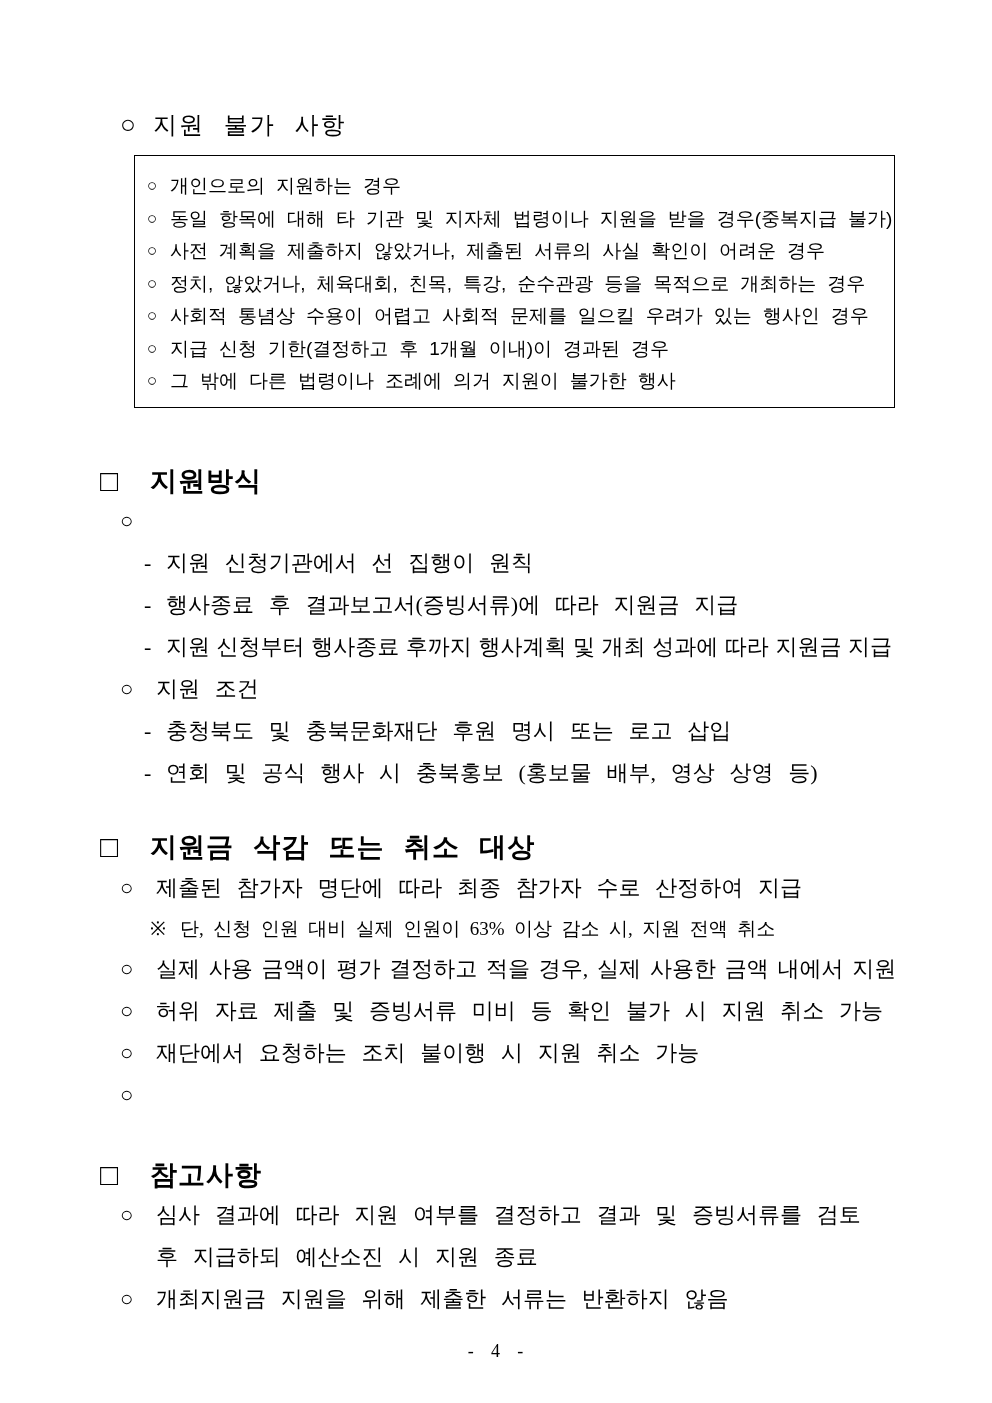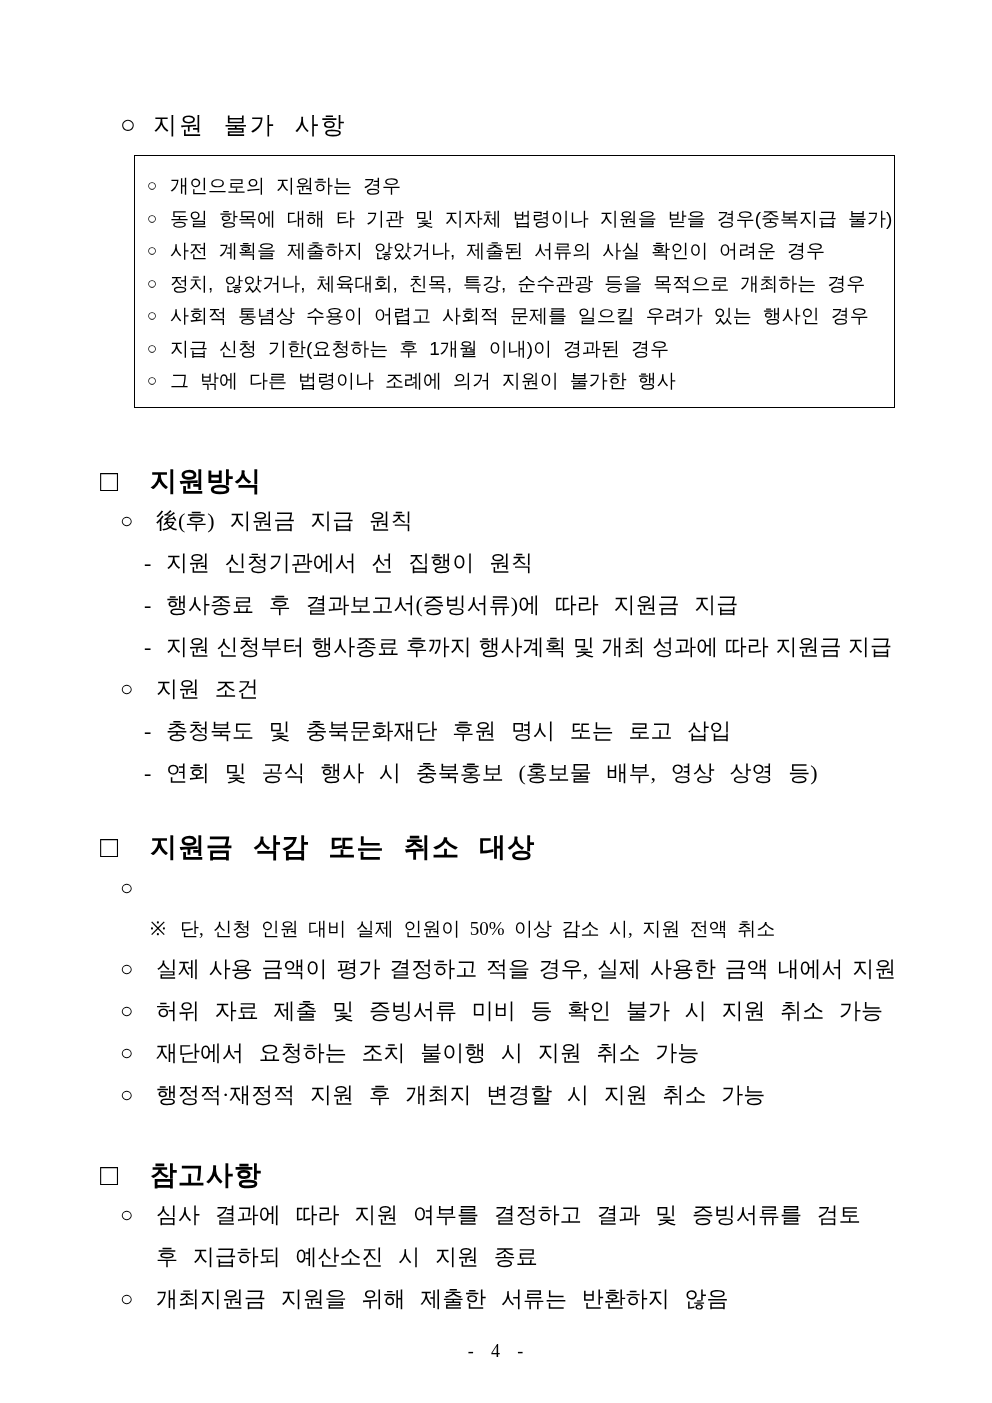--- a/index.html
+++ b/index.html
@@ -144,37 +144,36 @@
     <div class="box-item">
       <span class="mk">○</span>
       <span>정치, 않았거나, 체육대회, 친목, 특강, 순수관광 등을 목적으로 개최하는 경우</span>
     </div>
     <div class="box-item">
       <span class="mk">○</span>
       <span>사회적 통념상 수용이 어렵고 사회적 문제를 일으킬 우려가 있는 행사인 경우</span>
     </div>
     <div class="box-item">
       <span class="mk">○</span>
-      <span>지급 신청 기한(요청하는 후 1개월 이내)이 경과된 경우</span>
+      <span>지급 신청 기한(결정하고 후 1개월 이내)이 경과된 경우</span>
     </div>
     <div class="box-item">
       <span class="mk">○</span>
       <span>그 밖에 다른 법령이나 조례에 의거 지원이 불가한 행사</span>
     </div>
   </div>
 
   <div class="section sec1">
     <div class="sec-head">
       <span class="mk">□</span>
       <span>지원방식</span>
     </div>
     <div class="sec-body">
       <div class="line l1">
         <span class="mk">○</span>
-        <span>後(후) 지원금 지급 원칙</span>
       </div>
       <div class="line l2">
         <span class="mk">-</span>
         <span>지원 신청기관에서 선 집행이 원칙</span>
       </div>
       <div class="line l2">
         <span class="mk">-</span>
         <span>행사종료 후 결과보고서(증빙서류)에 따라 지원금 지급</span>
       </div>
       <div class="line l2 tight">
@@ -197,40 +196,40 @@
   </div>
 
   <div class="section sec2">
     <div class="sec-head">
       <span class="mk">□</span>
       <span>지원금 삭감 또는 취소 대상</span>
     </div>
     <div class="sec-body">
       <div class="line l1">
         <span class="mk">○</span>
+        <span>제출된 참가자 명단에 따라 최종 참가자 수로 산정하여 지급</span>
       </div>
       <div class="line note">
         <span class="mk">※</span>
-        <span>단, 신청 인원 대비 실제 인원이 50% 이상 감소 시, 지원 전액 취소</span>
+        <span>단, 신청 인원 대비 실제 인원이 63% 이상 감소 시, 지원 전액 취소</span>
       </div>
       <div class="line l1 semi">
         <span class="mk">○</span>
         <span>실제 사용 금액이 평가 결정하고 적을 경우, 실제 사용한 금액 내에서 지원</span>
       </div>
       <div class="line l1">
         <span class="mk">○</span>
         <span>허위 자료 제출 및 증빙서류 미비 등 확인 불가 시 지원 취소 가능</span>
       </div>
       <div class="line l1">
         <span class="mk">○</span>
         <span>재단에서 요청하는 조치 불이행 시 지원 취소 가능</span>
       </div>
       <div class="line l1">
         <span class="mk">○</span>
-        <span>행정적·재정적 지원 후 개최지 변경할 시 지원 취소 가능</span>
       </div>
     </div>
   </div>
 
   <div class="section sec3">
     <div class="sec-head">
       <span class="mk">□</span>
       <span>참고사항</span>
     </div>
     <div class="sec-body">

